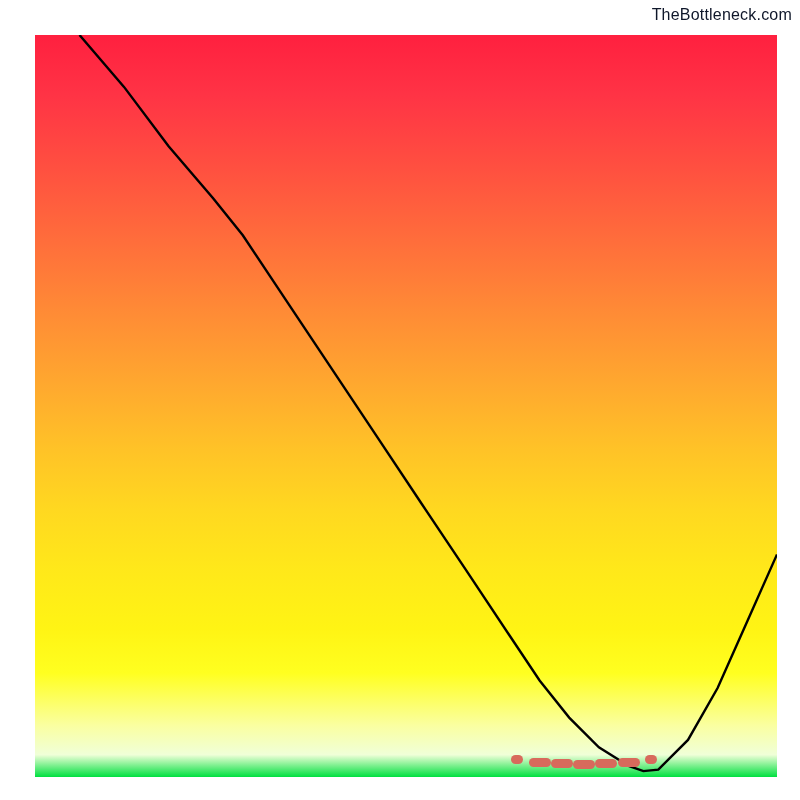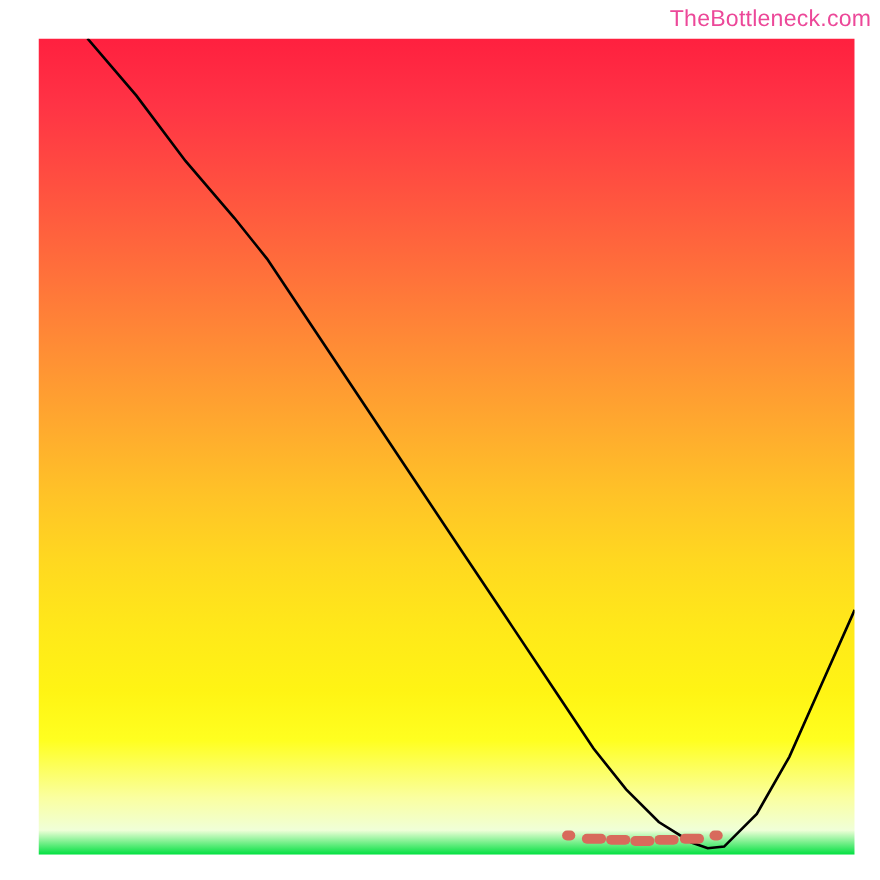--- a/index.html
+++ b/index.html
@@ -17,21 +17,21 @@
     #ffc327 56%,
     #ffd820 64%,
     #ffe81a 72%,
     #fff414 80%,
     #ffff20 86%,
     #faffa0 93%,
     #f0ffd8 97%,
     #00e040 100%);
 }
 .curve{position:absolute;inset:0}
-.watermark{position:absolute;right:8px;top:6px;font-size:21px;font-weight:500;color:#ec4899;letter-spacing:.2px}
+.watermark{position:absolute;right:8px;top:6px;font-size:16px;font-weight:500;color:#0f172a;letter-spacing:.2px}
 .dots{position:absolute;inset:0}
 .dot{position:absolute;border-radius:6px;background:#d86a5c}
 </style>
 </head>
 <body>
 
 <div class="wrap">
   <div class="plot">
     <div class="grad"></div>
     <svg class="curve" viewBox="0 0 742 742" preserveAspectRatio="none">

